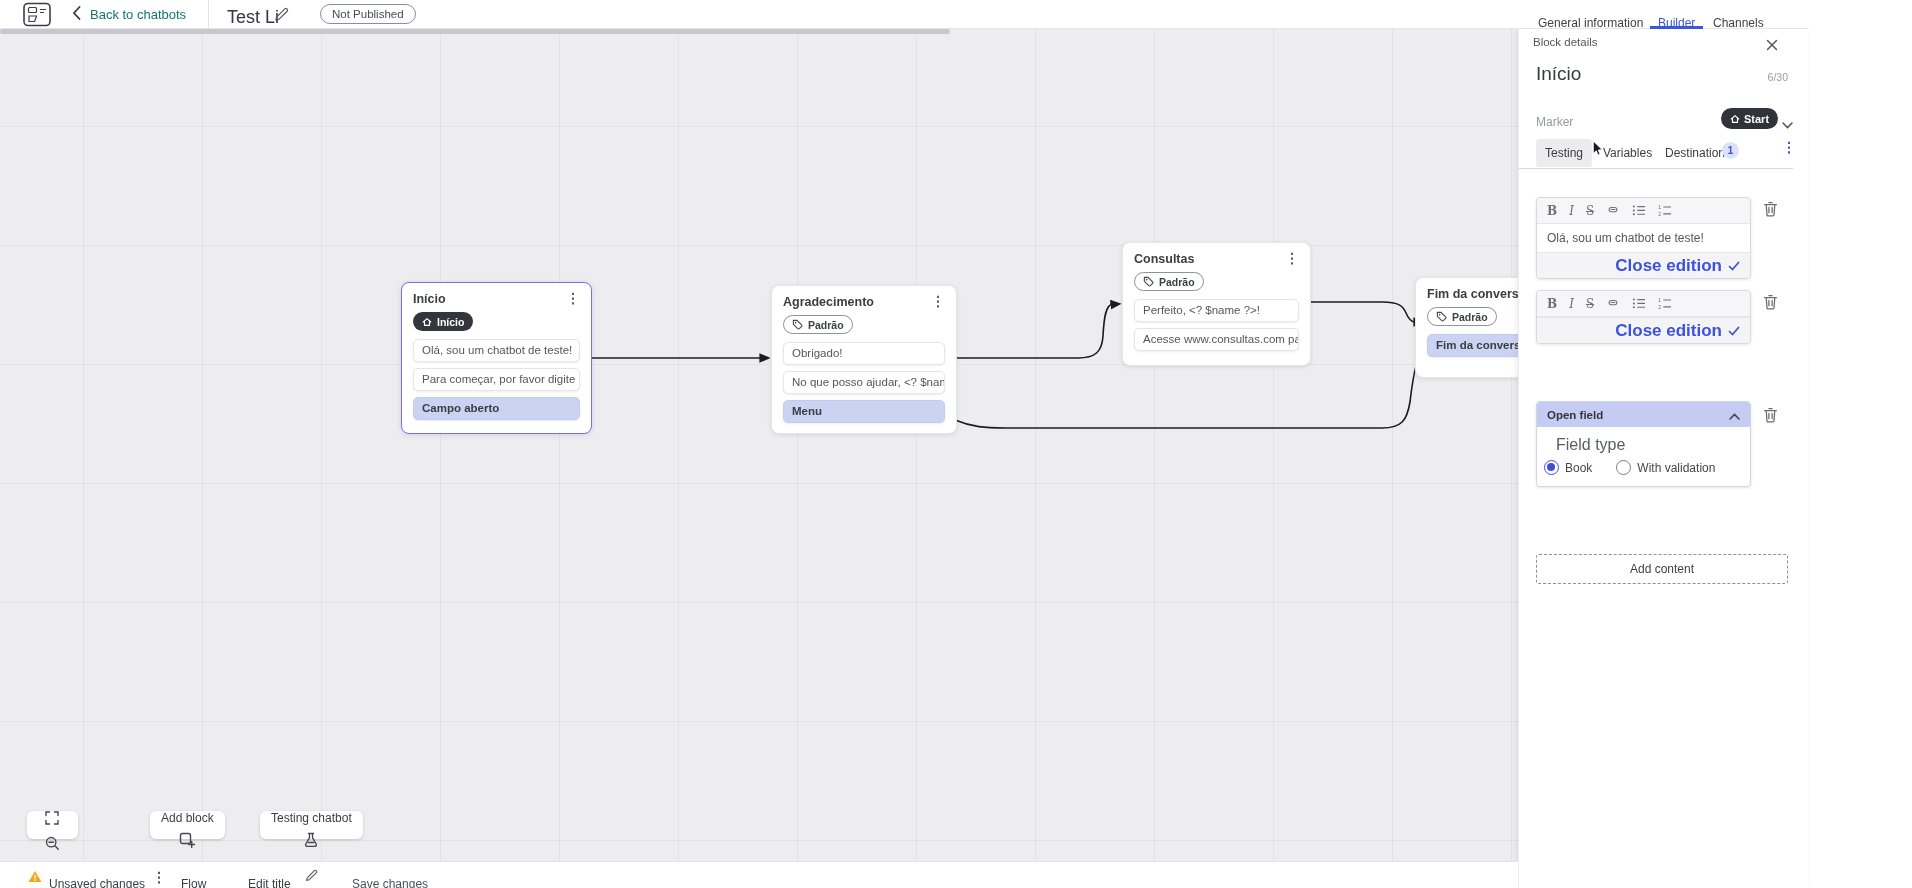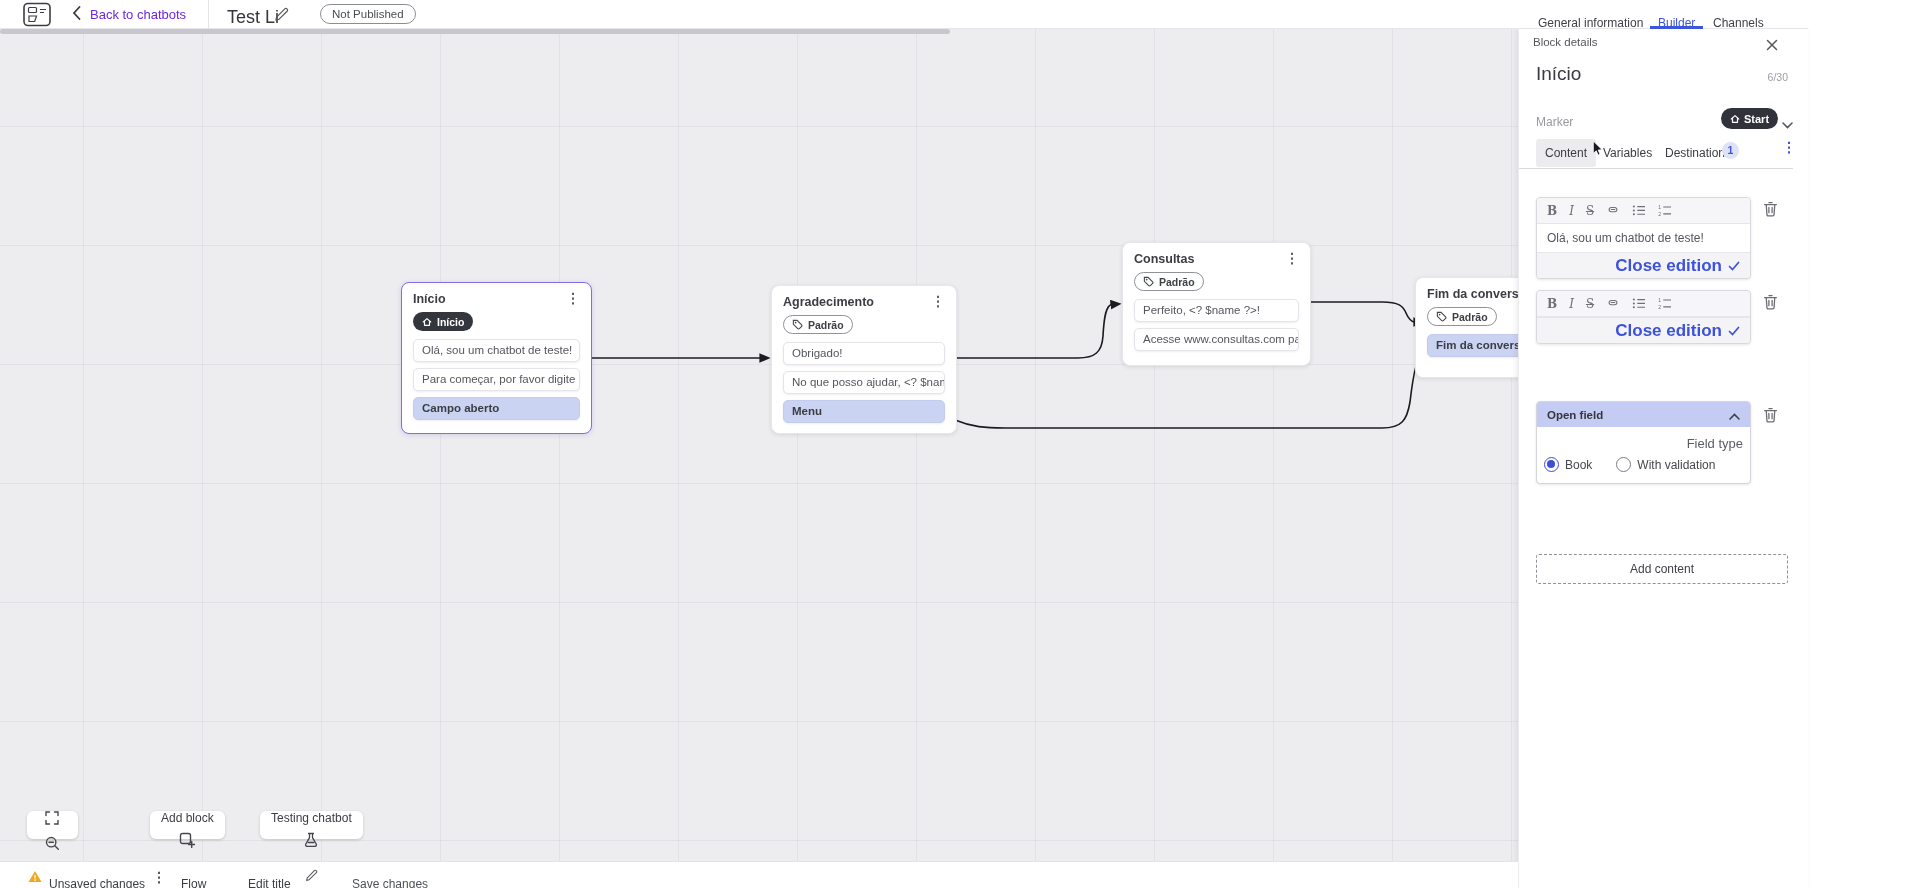--- a/index.html
+++ b/index.html
@@ -5,21 +5,21 @@
   * { margin:0; padding:0; box-sizing:border-box; }
   html,body { width:1912px; height:888px; background:#fff; overflow:hidden;
     font-family:"Liberation Sans", sans-serif; color:#3b3d43; }
   .abs { position:absolute; }
 
   
   .topbar { position:absolute; left:0; top:0; width:1808px; height:29px; background:#fff;
     border-bottom:1px solid #e6e6ea; z-index:30; }
   .logo { left:23px; top:2px; }
   .back-btn { left:72px; top:0; height:28px; display:flex; align-items:center; gap:9px;
-    font-size:13px; color:#6d28d9; cursor:pointer; }
+    font-size:13px; color:#0f766e; cursor:pointer; }
   .tb-divider { left:208px; top:0; width:1px; height:28px; background:#e4e4e8; }
   .bot-title { left:227px; top:7px; font-size:18px; color:#35373d; }
   .pencil-btn { left:274px; top:7px; }
   .status-pill { left:320px; top:4px; height:20px; line-height:18px; padding:0 11px;
     border:1px solid #8c8e96; border-radius:11px; font-size:11.5px; color:#4a4c52; background:#fff; }
   .nav-tab { top:16px; font-size:12px; color:#3f4147; cursor:pointer; }
   .nav-tab.active { color:#3e55dd; }
   .builder-underline { left:1650px; top:26px; width:53px; height:3px; background:#3e55dd; }
 
   
@@ -106,21 +106,21 @@
   .efoot span { font-size:17px; font-weight:bold; color:#3d52dc; cursor:pointer; }
   .trash { position:absolute; left:244px; cursor:pointer; }
   .t1 { top:172px; } .t2 { top:265px; } .t3 { top:378px; }
 
   .ofcard { position:absolute; left:17px; top:372px; width:215px; background:#fff;
     border:1px solid #d4d6de; border-radius:4px; box-shadow:0 1px 3px rgba(0,0,0,0.10); }
   .of-header { height:25px; background:#c4ccf3; border-radius:3px 3px 0 0; display:flex;
     justify-content:space-between; align-items:center; padding:0 10px; cursor:pointer; }
   .of-title { font-size:11.5px; font-weight:bold; color:#33363c; }
   .of-body { padding:9px 7px 11px; }
-  .ft-label { margin:0 0 6px 12px; font-size:13px; color:#5b5d65;text-align:right; }
+  .ft-label { margin:0 0 6px 12px; font-size:16px; color:#5b5d65; }
   .radio-row { display:flex; align-items:center; gap:6px; }
   .radio { width:15px; height:15px; border-radius:50%; border:1.5px solid #7c7e86; position:relative;
     cursor:pointer; flex:none; background:#fff; }
   .radio.checked { border-color:#3f4ed6; }
   .radio.checked::after { content:""; position:absolute; left:2px; top:2px; width:8px; height:8px;
     border-radius:50%; background:#3f4ed6; }
   .radio-label { font-size:12px; color:#45474d; }
   .gap18 { width:12px; }
   .of-desc { margin-top:9px; font-size:10.8px; line-height:15px; color:#989aa3; width:201px; }
 
@@ -327,21 +327,21 @@
         <path d="M1.5 6 6 2l4.5 4M3 5.5V10h6V5.5" stroke="#fff" stroke-width="1.4" fill="none" stroke-linecap="round" stroke-linejoin="round"></path>
       </svg>
     <span>Start</span>
   </span>
   <span class="abs marker-chevron">
     <svg width="11" height="7" viewBox="0 0 11 7">
         <path d="M1 1l4.5 4.5L10 1" stroke="#56585e" stroke-width="1.6" fill="none" stroke-linecap="round"></path>
       </svg>
   </span>
 
-  <span class="abs tab-content">Content</span>
+  <span class="abs tab-content">Testing</span>
   <span class="abs tab-variables">Variables</span>
   <span class="abs cursor-icon">
     <svg width="12" height="17" viewBox="0 0 12 18">
         <path d="M1 1v13.2l3.1-2.7L6.1 16l2.1-.9-2-4.4 4.2-.4z" fill="#1b1b1f" stroke="#fff" stroke-width=".9"></path>
       </svg>
   </span>
   <span class="abs tab-destination">Destination</span>
   <span class="abs dest-badge">1</span>
   <span class="abs kebab-blue">⋮</span>
   <div class="abs tabs-underline"></div>

